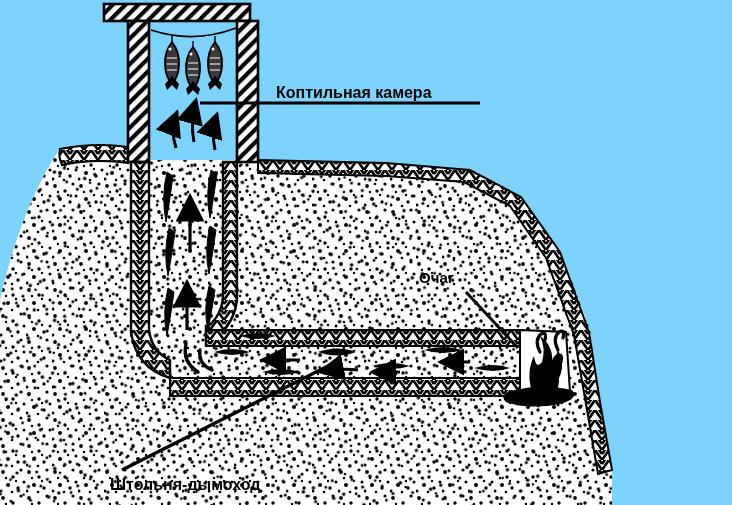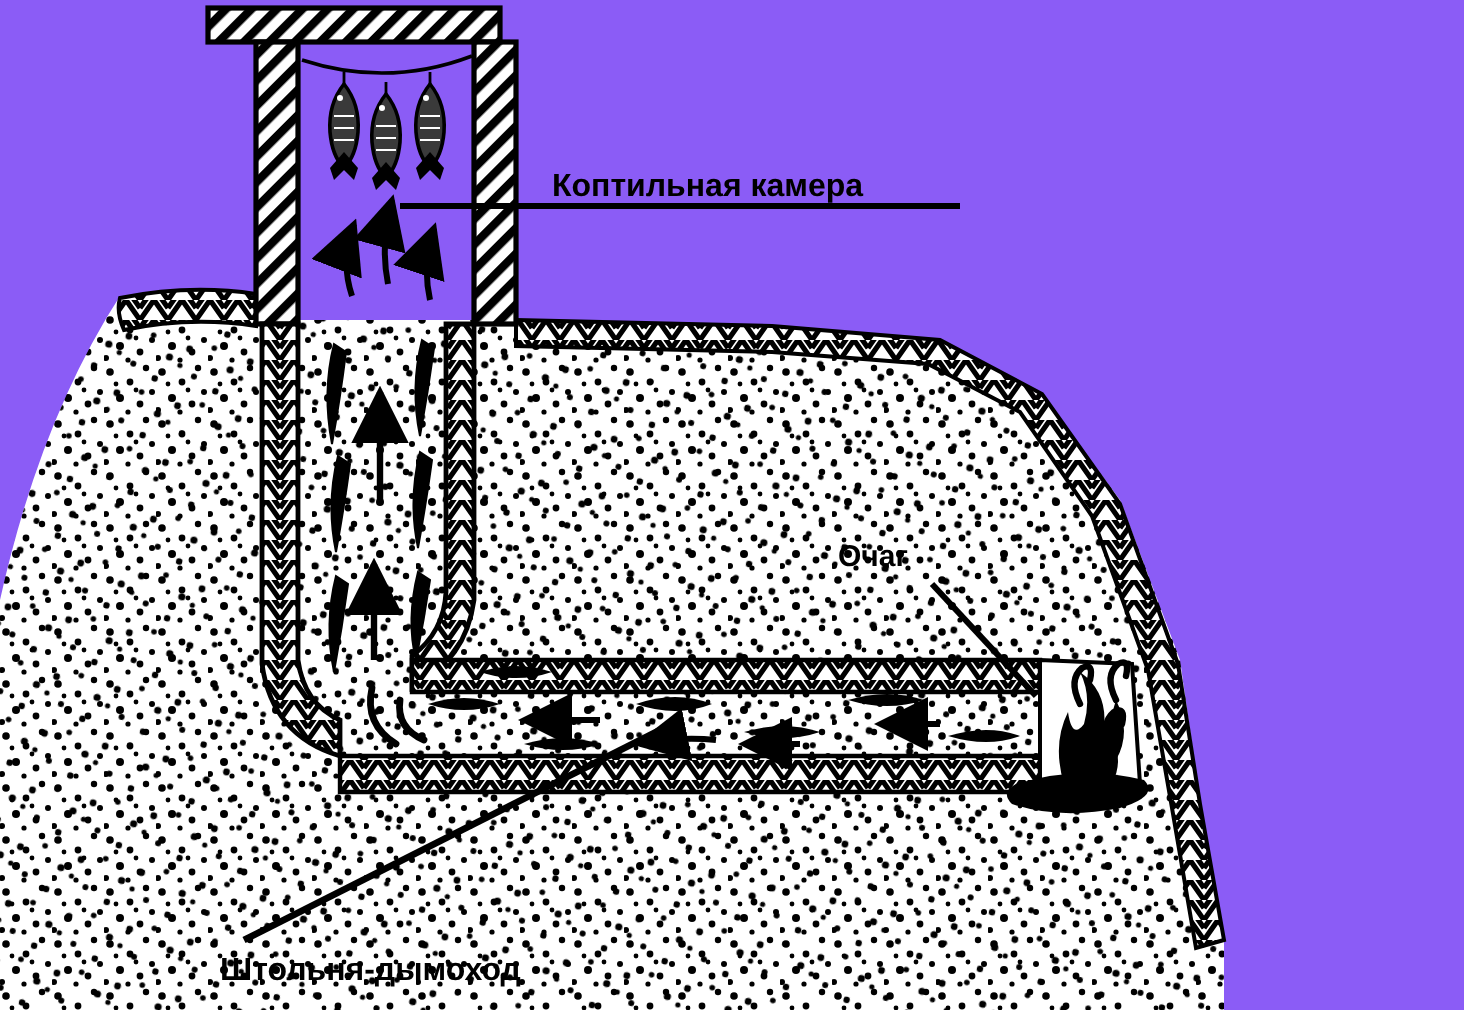--- a/index.html
+++ b/index.html
@@ -1,18 +1,18 @@
 <!DOCTYPE html>
 <html><head>
 <meta charset="utf-8">
 <style>
   html,body{margin:0;padding:0;background:#ffffff;}
   body{width:732px;height:505px;overflow:hidden;
        font-family:"Liberation Sans","DejaVu Sans",sans-serif;}
-  #stage{position:relative;width:732px;height:505px;background:#8b5cf6;}
+  #stage{position:relative;width:732px;height:505px;background:#7dd3fc;}
   svg#diagram{position:absolute;left:0;top:0;width:732px;height:505px;display:block;}
   .lbl{font-weight:bold;fill:#000;font-family:"Liberation Sans","DejaVu Sans",sans-serif;}
 </style>
 </head>
 <body>
 
 <div id="stage">
 <svg id="diagram" viewBox="0 0 732 505">
   <defs>
 

